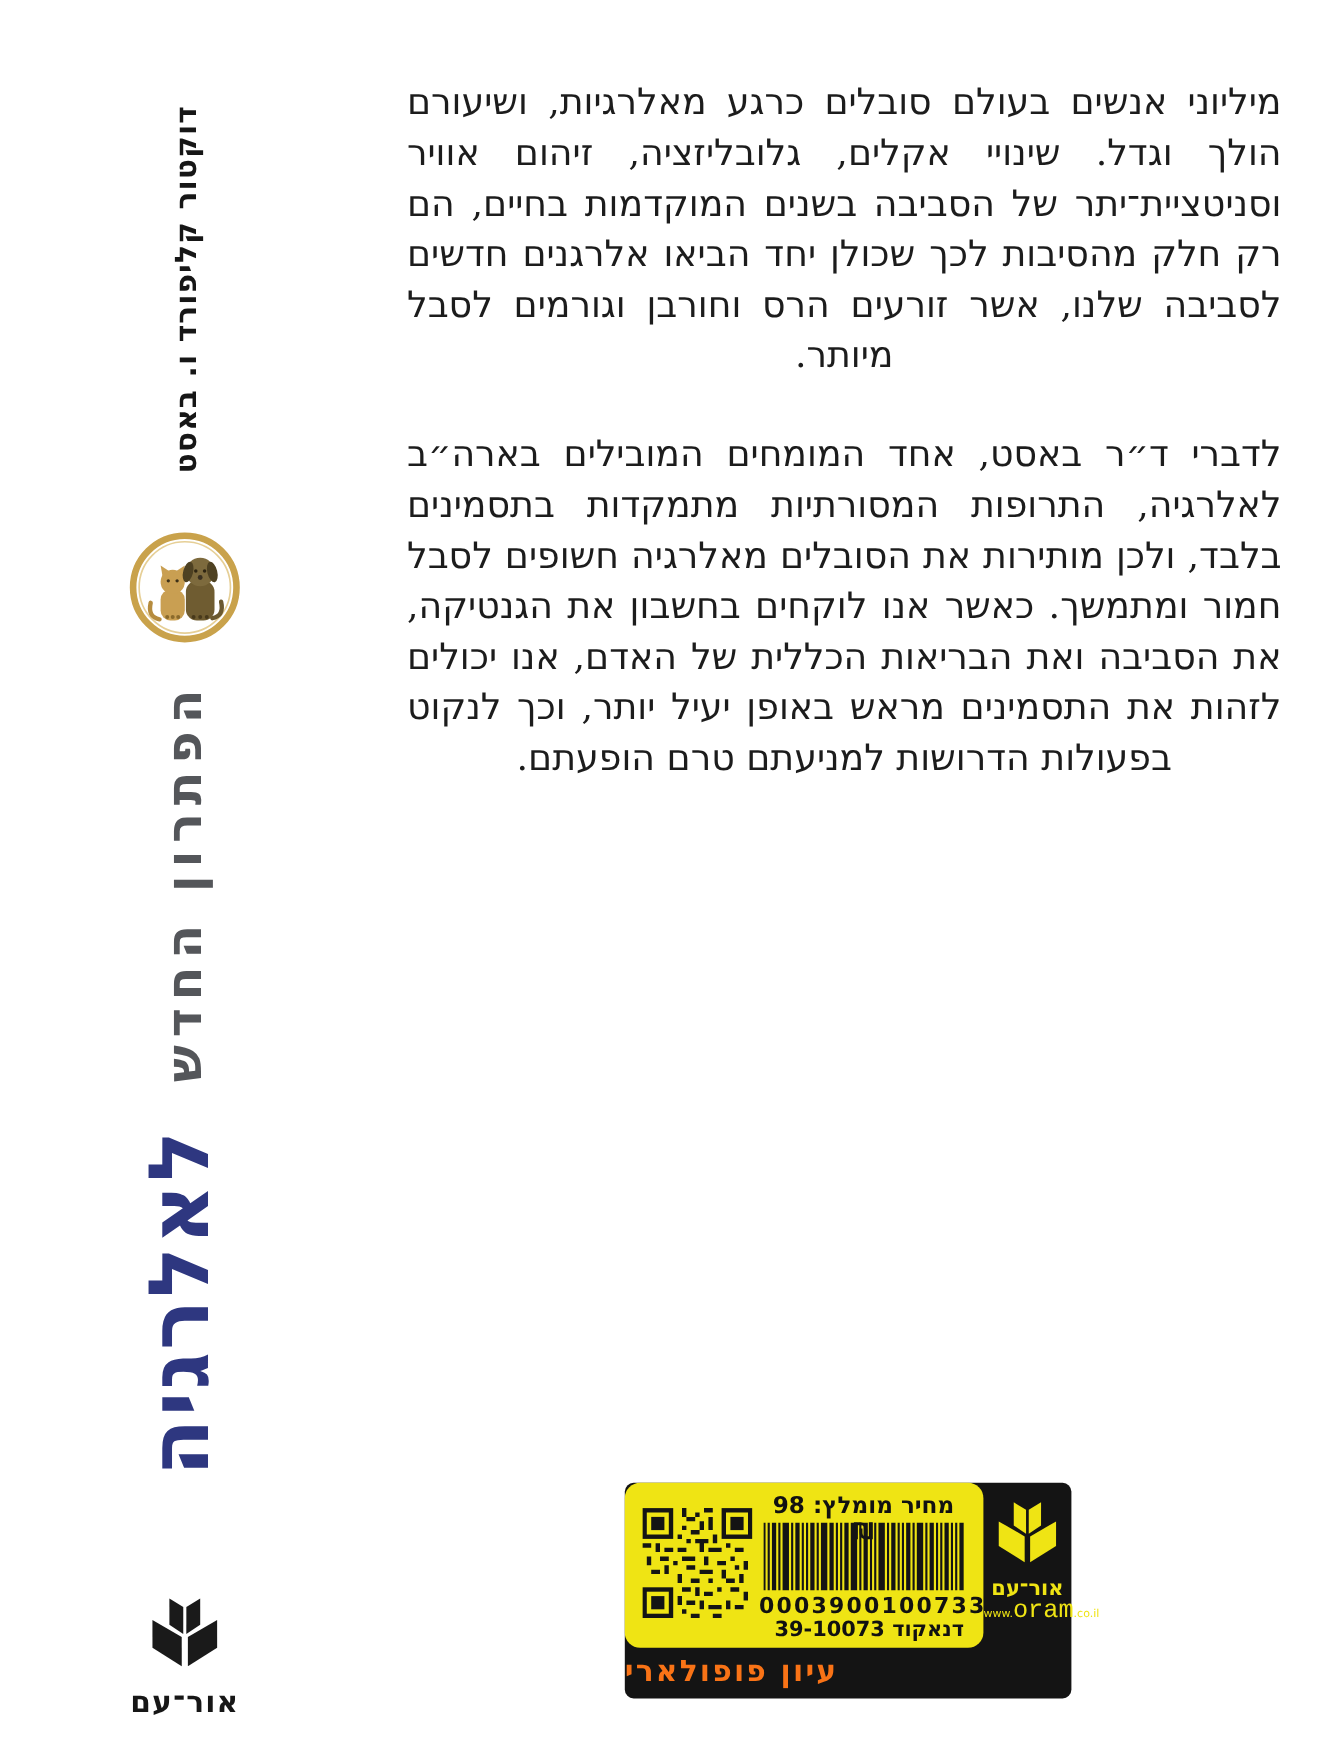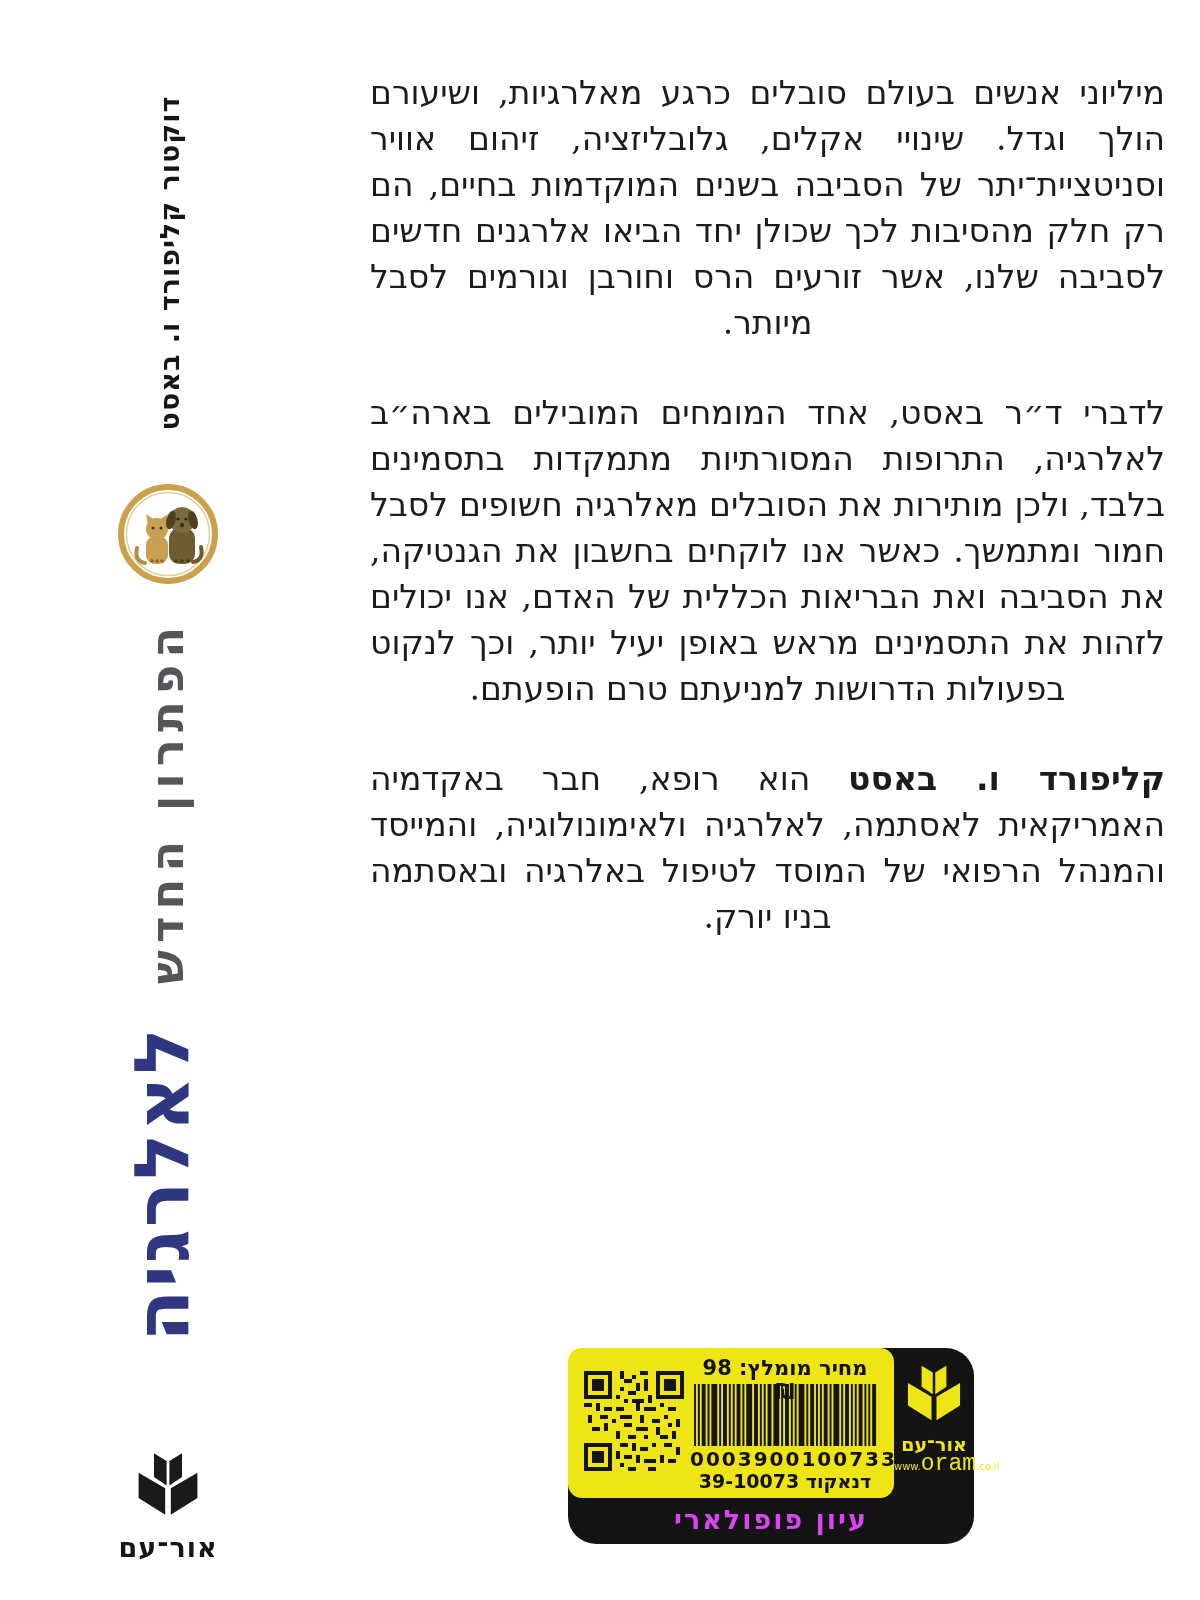--- a/index.html
+++ b/index.html
@@ -38,60 +38,59 @@
   
   .pub{position:absolute;left:112px;top:1442px;width:112px;text-align:center;}
   .pub svg{width:70px;height:84px;}
   .pub-name{
     direction:rtl;font-size:27px;font-weight:bold;color:#161616;margin-top:2px;
     font-family:"DejaVu Serif","DejaVu Sans",serif;letter-spacing:1px;
   }
   
   .label{
     position:absolute;left:568px;top:1348px;width:406px;height:196px;
-    background:#141414;border-radius:28px;
+    background:#141414;border-radius:8px;
   }
   .label-yellow{
     position:absolute;left:0;top:0;width:326px;height:150px;
     background:#efe414;border-radius:14px;
   }
   .qr{position:absolute;left:16px;top:23px;width:100px;height:100px;}
   .price{
     position:absolute;left:122px;top:8px;width:190px;text-align:center;direction:rtl;
     font-size:21px;font-weight:600;color:#111;
   }
   .barcode{position:absolute;left:126px;top:36px;width:184px;height:62px;}
   .bc-num{
     position:absolute;left:122px;top:99px;width:190px;text-align:right;
     font-size:20px;letter-spacing:2px;color:#111;font-weight:600;
   }
   .bc-dana{
-    position:absolute;left:122px;top:122px;width:190px;text-align:center;direction:rtl;
+    position:absolute;left:136px;top:122px;width:190px;text-align:left;direction:rtl;
     font-size:19px;color:#111;font-weight:600;
   }
   .label-right{position:absolute;right:0px;top:0;width:80px;height:150px;text-align:center;}
   .label-right svg{width:62px;height:74px;margin-top:8px;}
   .lr-name{direction:rtl;font-size:19px;font-weight:bold;color:#efe414;line-height:20px;}
   .lr-url{color:#efe414;line-height:20px;white-space:nowrap;}
   .lr-url .sm{font-size:10px;}
   .lr-url .big{font-size:23px;font-family:Liberation Mono, monospace;}
   .label-cat{
-    position:absolute;left:0;right:0;top:156px;text-align:center;direction:rtl;
-    font-size:27px;font-weight:bold;color:#d946ef;letter-spacing:2px;
+    position:absolute;left:0;right:0;top:156px;text-align:left;direction:rtl;
+    font-size:27px;font-weight:bold;color:#f97316;letter-spacing:2px;
   }
 </style>
 </head>
 <body>
 
 <div class="page">
 
   <div class="text-block">
     <p class="para">מיליוני אנשים בעולם סובלים כרגע מאלרגיות, ושיעורם הולך וגדל. שינויי אקלים, גלובליזציה, זיהום אוויר וסניטציית־יתר של הסביבה בשנים המוקדמות בחיים, הם רק חלק מהסיבות לכך שכולן יחד הביאו אלרגנים חדשים לסביבה שלנו, אשר זורעים הרס וחורבן וגורמים לסבל מיותר.</p>
     <p class="para">לדברי ד״ר באסט, אחד המומחים המובילים בארה״ב לאלרגיה, התרופות המסורתיות מתמקדות בתסמינים בלבד, ולכן מותירות את הסובלים מאלרגיה חשופים לסבל חמור ומתמשך. כאשר אנו לוקחים בחשבון את הגנטיקה, את הסביבה ואת הבריאות הכללית של האדם, אנו יכולים לזהות את התסמינים מראש באופן יעיל יותר, וכך לנקוט בפעולות הדרושות למניעתם טרם הופעתם.</p>
-    <p class="para"><b>קליפורד ו. באסט</b><span> הוא רופא, חבר באקדמיה האמריקאית לאסתמה, לאלרגיה ולאימונולוגיה, והמייסד והמנהל הרפואי של המוסד לטיפול באלרגיה ובאסתמה בניו יורק.</span></p>
   </div>
 
   <div class="vtext spine-author">דוקטור קליפורד ו. באסט</div>
 
   <div class="emblem">
     <svg viewBox="0 0 104 104" width="104" height="104">
       <circle cx="52" cy="52" r="47" fill="#ffffff" stroke="#c9a24b" stroke-width="6"></circle>
       <circle cx="52" cy="52" r="41.5" fill="none" stroke="#e6cf96" stroke-width="1.5"></circle>
 
       <path d="M29 81 q-11 -2 -8 -15" stroke="#b68c3e" stroke-width="4" fill="none" stroke-linecap="round"></path>

